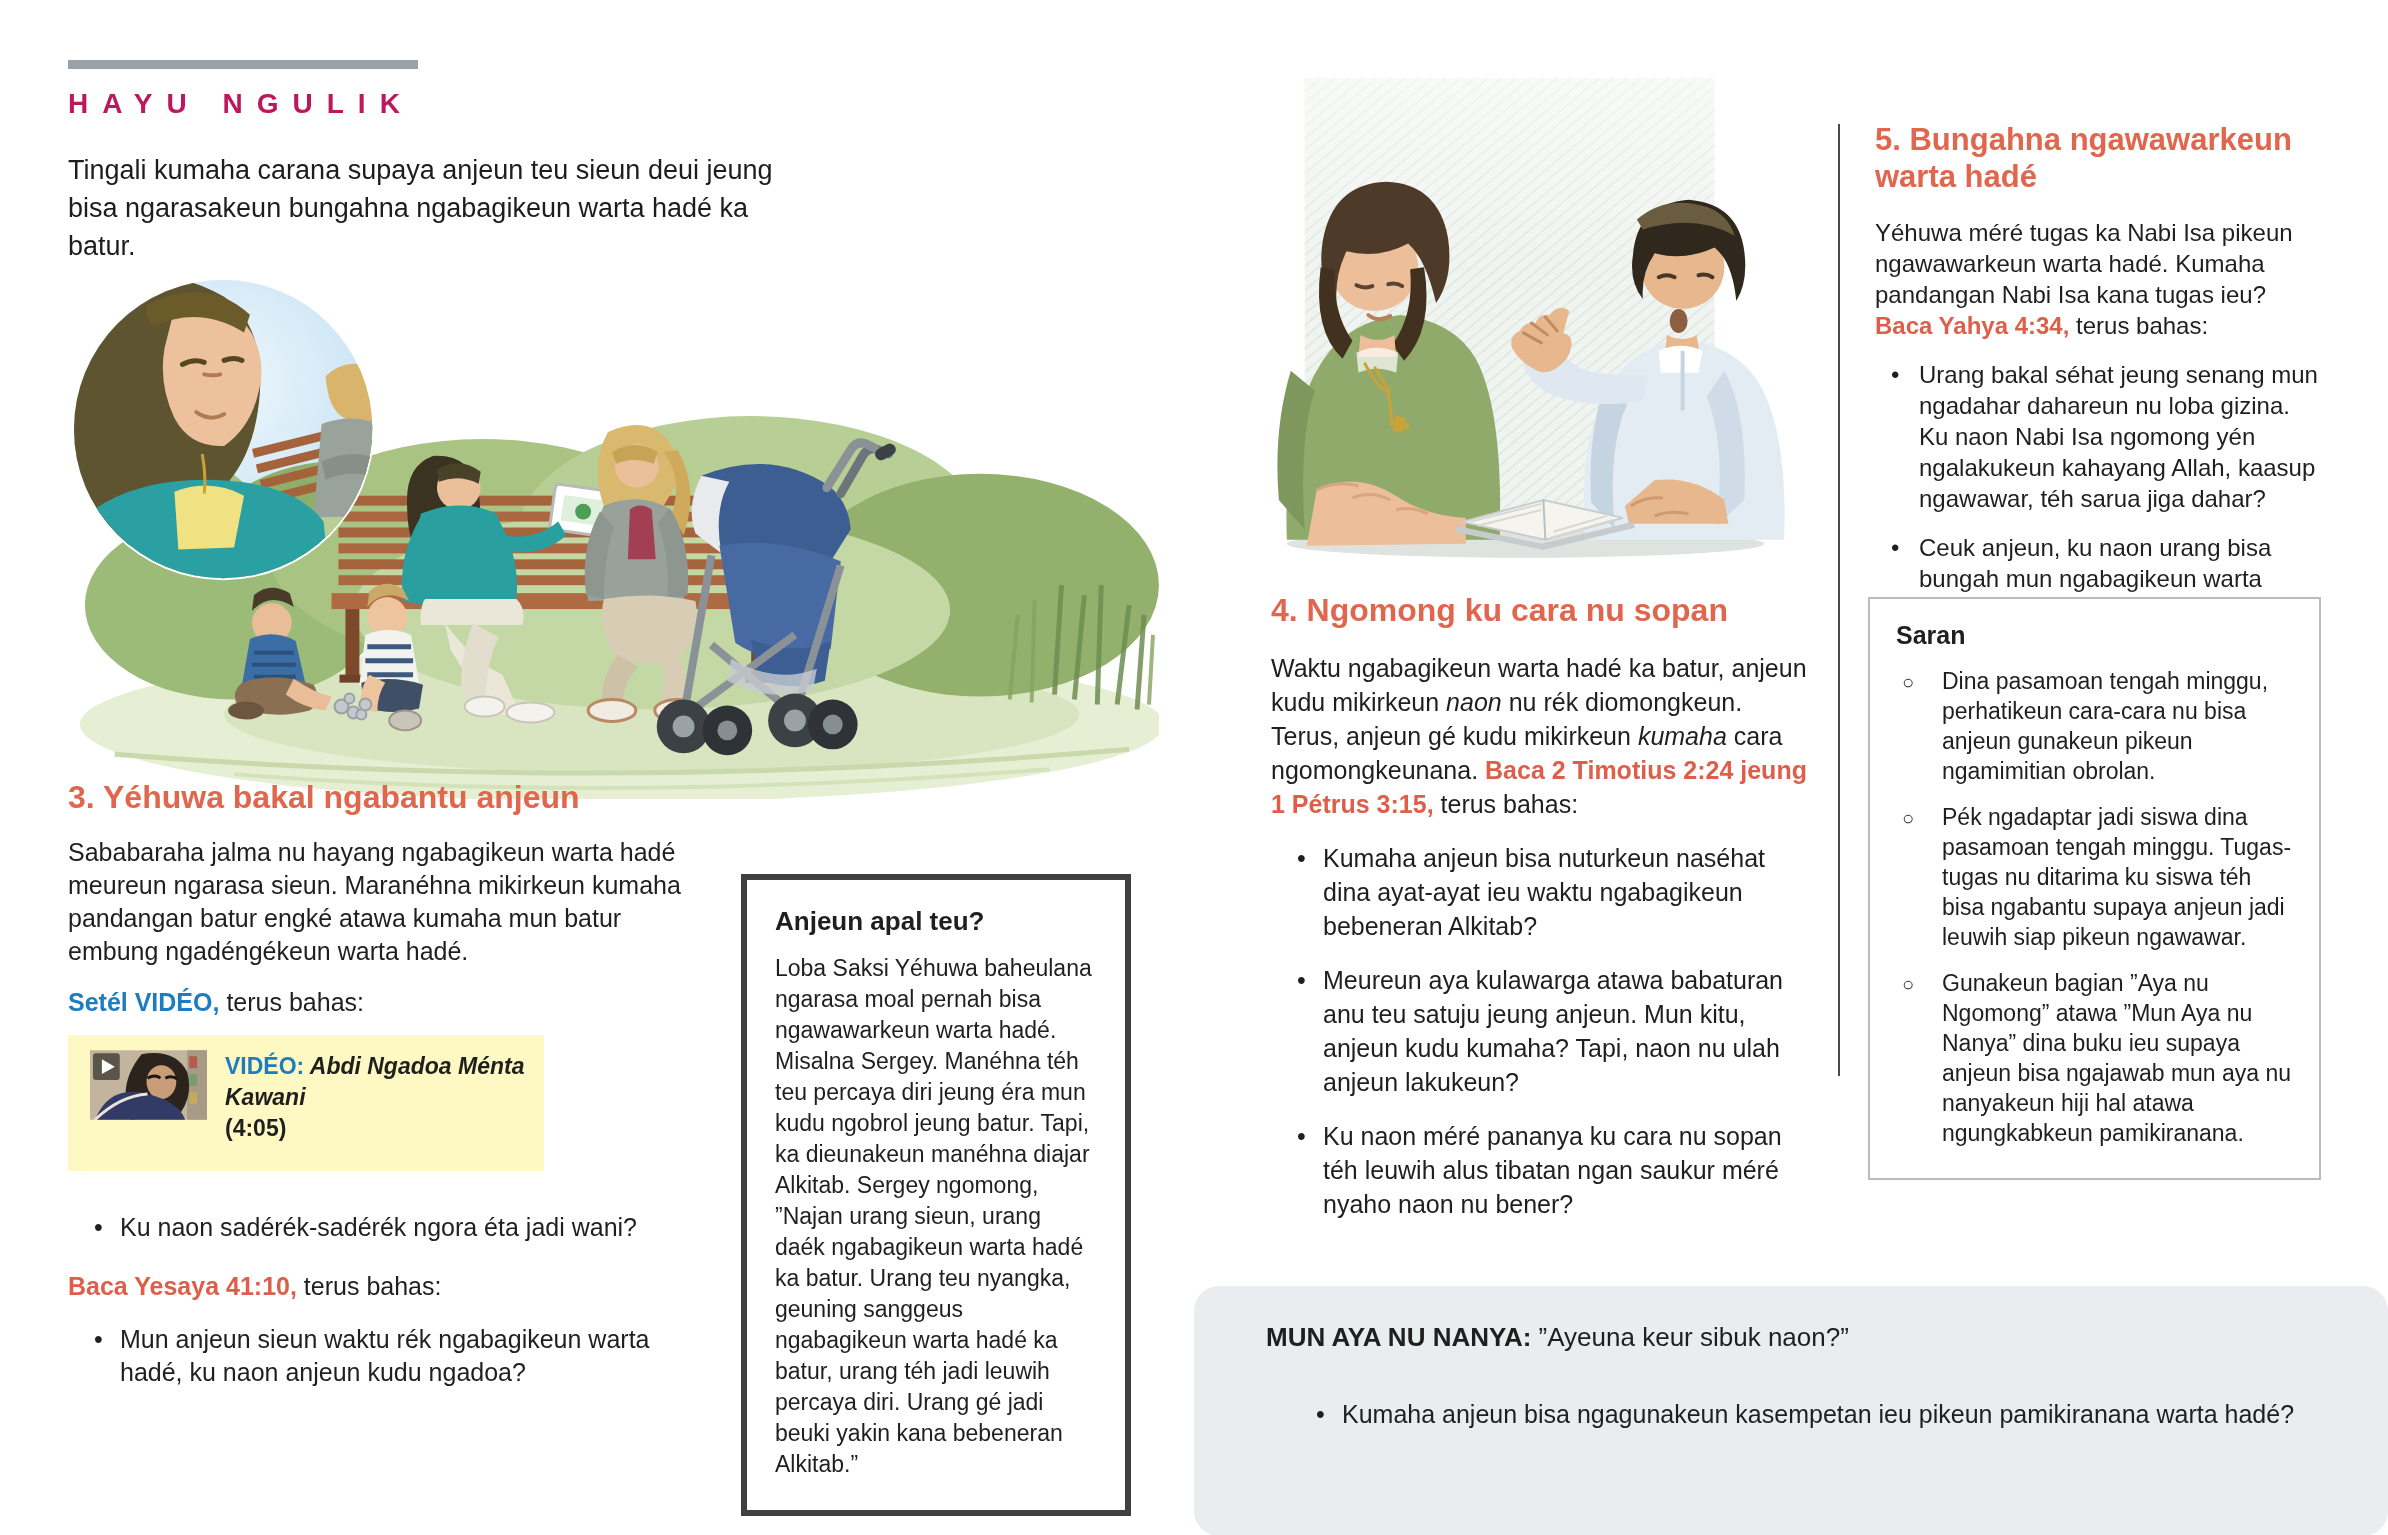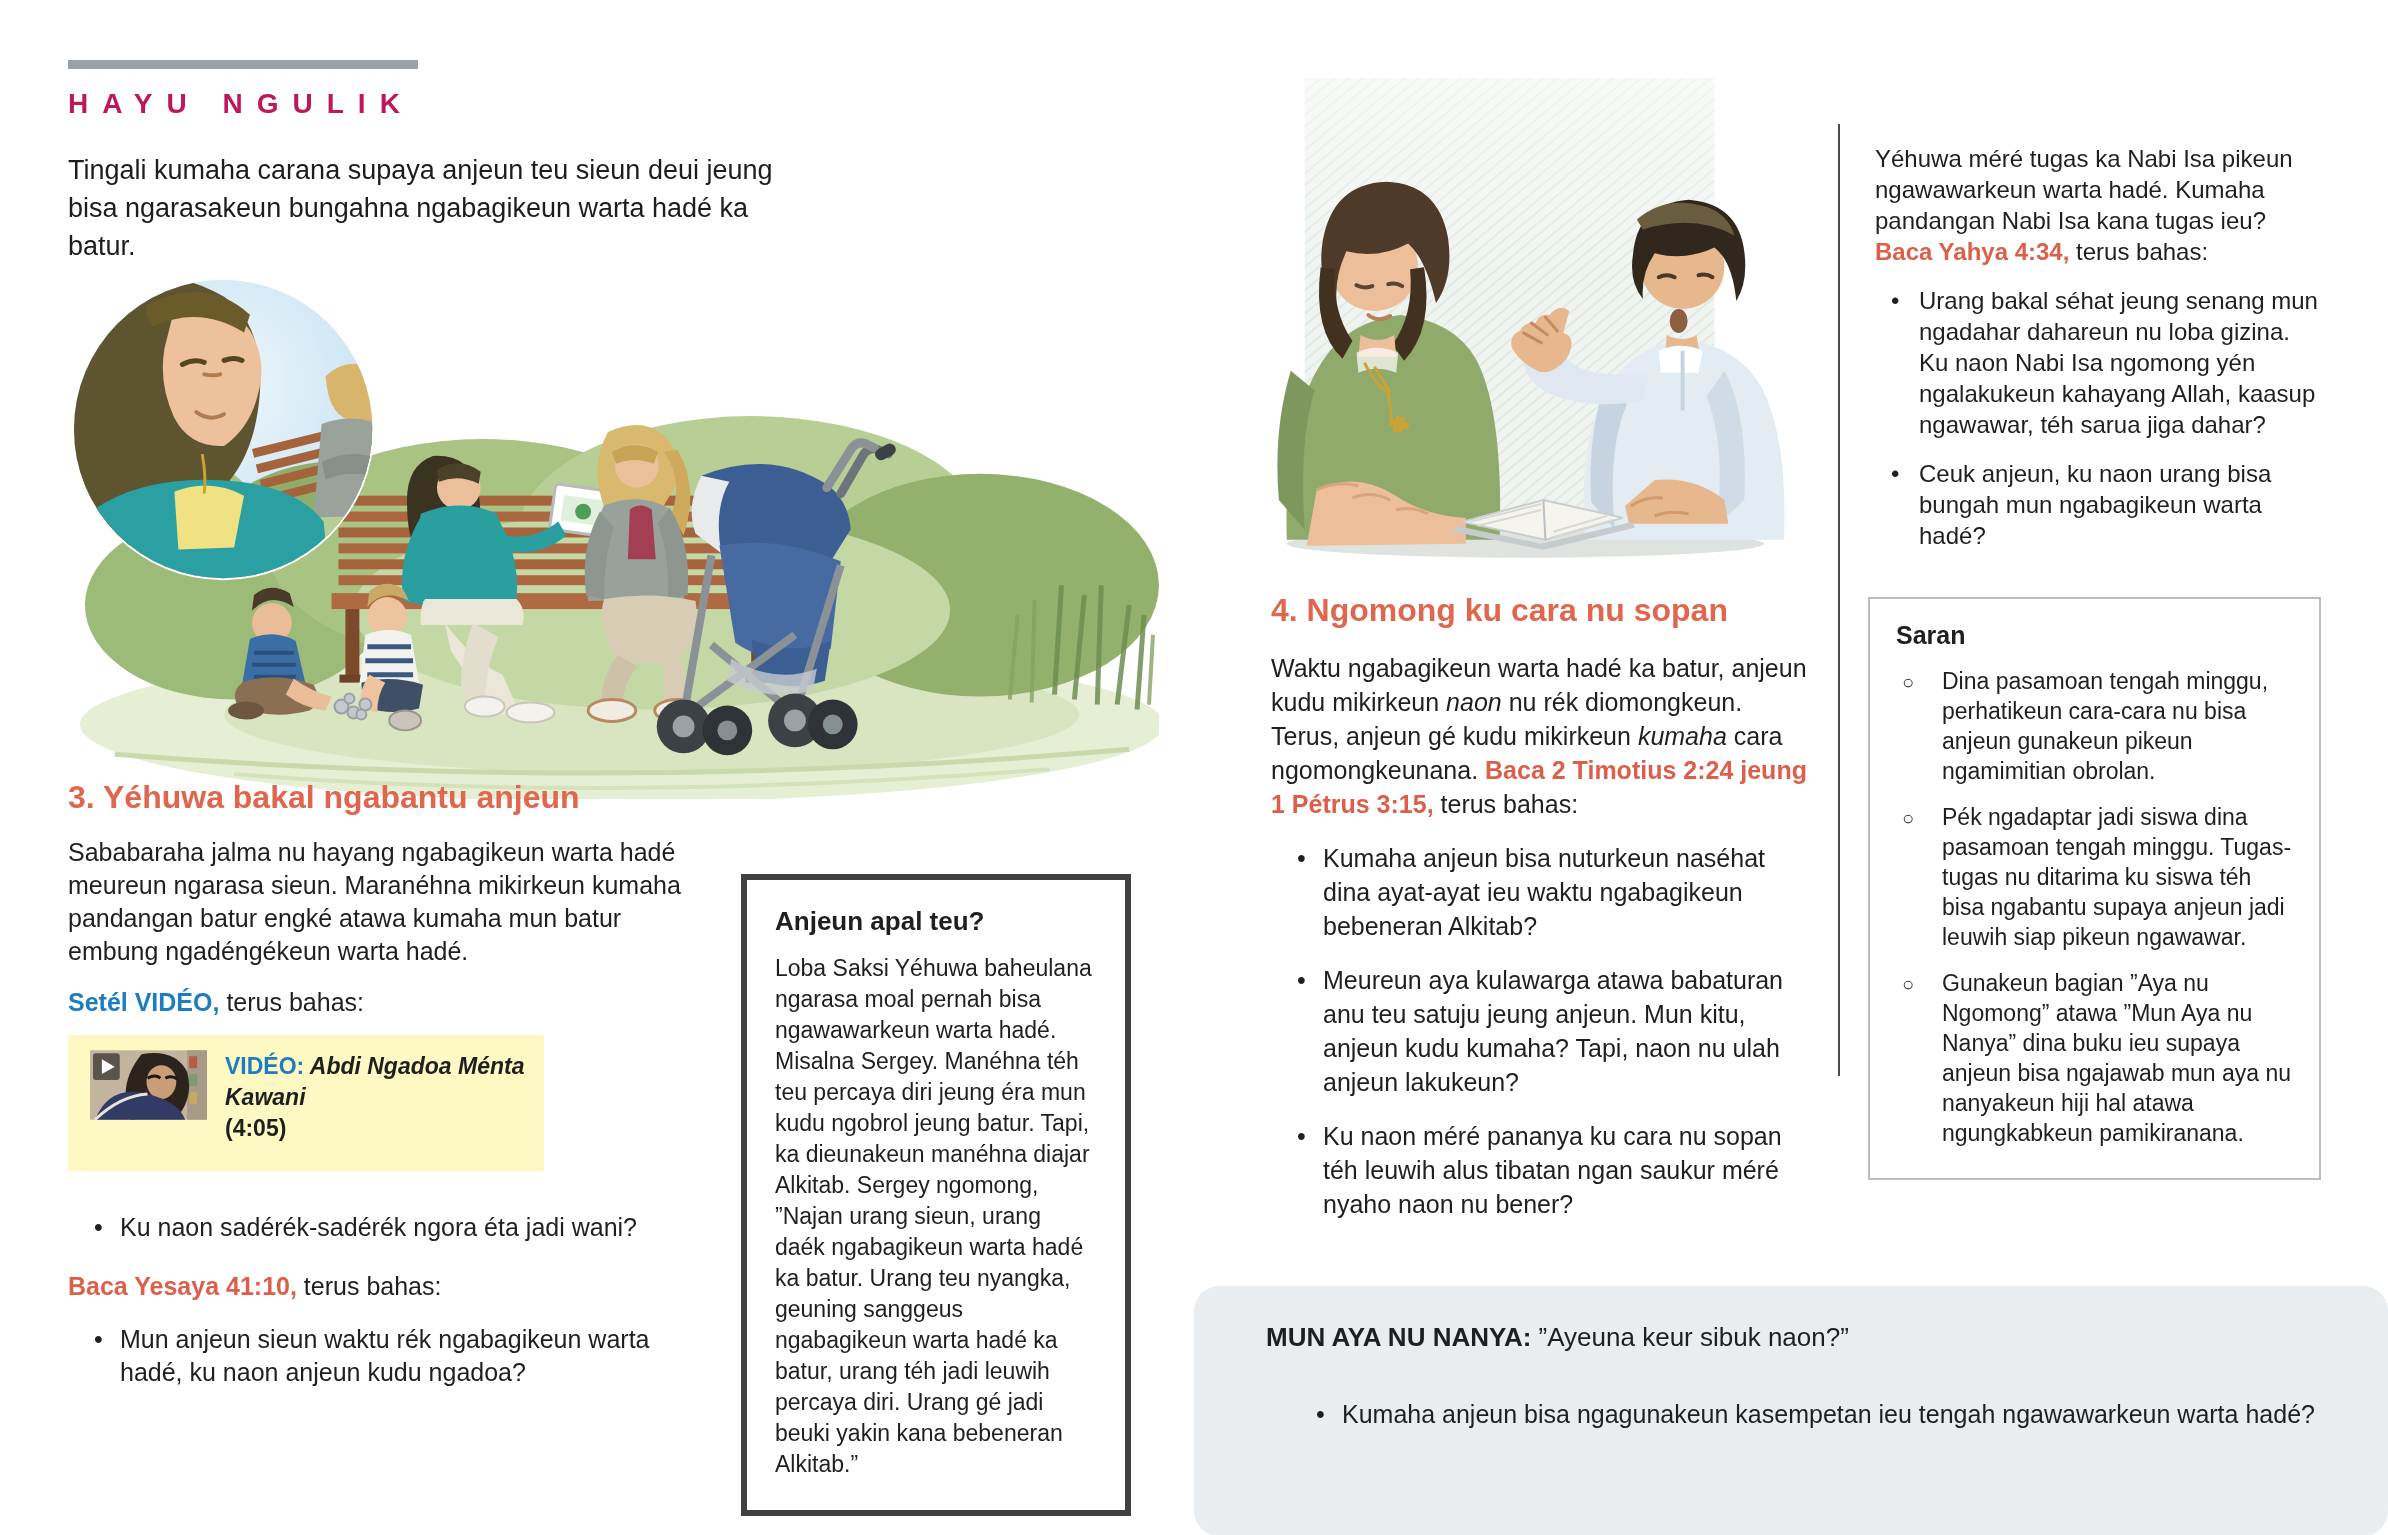--- a/index.html
+++ b/index.html
@@ -343,29 +343,30 @@
 <div class="col2">
   <h2>4. Ngomong ku cara nu sopan</h2>
   <p class="body"><span>Waktu ngabagikeun warta hadé ka batur, anjeun kudu mikirkeun </span><span class="em">naon</span><span> nu rék diomongkeun. Terus, anjeun gé kudu mikirkeun </span><span class="em">kumaha</span><span> cara ngomongkeunana. </span><span class="link-red">Baca 2 Timotius 2:24 jeung 1 Pétrus 3:15,</span><span> terus bahas:</span></p>
   <div class="bullet">Kumaha anjeun bisa nuturkeun naséhat dina ayat-ayat ieu waktu ngabagikeun bebeneran Alkitab?</div>
   <div class="bullet">Meureun aya kulawarga atawa babaturan anu teu satuju jeung anjeun. Mun kitu, anjeun kudu kumaha? Tapi, naon nu ulah anjeun lakukeun?</div>
   <div class="bullet">Ku naon méré pananya ku cara nu sopan téh leuwih alus tibatan ngan saukur méré nyaho naon nu bener?</div>
 </div>
 
 <div class="divider"></div>
 <div class="col3">
+  <h2>5. Bungahna ngawawarkeun warta hadé</h2>
   <p class="body"><span>Yéhuwa méré tugas ka Nabi Isa pikeun ngawawarkeun warta hadé. Kumaha pandangan Nabi Isa kana tugas ieu? </span><span class="link-red">Baca Yahya 4:34,</span><span> terus bahas:</span></p>
   <div class="bullet">Urang bakal séhat jeung senang mun ngadahar dahareun nu loba gizina. Ku naon Nabi Isa ngomong yén ngalakukeun kahayang Allah, kaasup ngawawar, téh sarua jiga dahar?</div>
   <div class="bullet">Ceuk anjeun, ku naon urang bisa bungah mun ngabagikeun warta hadé?</div>
 </div>
 
 <div class="saran">
   <p class="saran-title">Saran</p>
   <div class="obullet">Dina pasamoan tengah minggu, perhatikeun cara-cara nu bisa anjeun gunakeun pikeun ngamimitian obrolan.</div>
   <div class="obullet">Pék ngadaptar jadi siswa dina pasamoan tengah minggu. Tugas-tugas nu ditarima ku siswa téh bisa ngabantu supaya anjeun jadi leuwih siap pikeun ngawawar.</div>
   <div class="obullet">Gunakeun bagian ”Aya nu Ngomong” atawa ”Mun Aya nu Nanya” dina buku ieu supaya anjeun bisa ngajawab mun aya nu nanyakeun hiji hal atawa ngungkabkeun pamikiranana.</div>
 </div>
 
 <div class="band">
   <div class="band-line"><span class="band-label">MUN AYA NU NANYA:</span><span> ”Ayeuna keur sibuk naon?”</span></div>
-  <div class="bullet">Kumaha anjeun bisa ngagunakeun kasempetan ieu tengah ngawawarkeun warta hadé?</div>
+  <div class="bullet">Kumaha anjeun bisa ngagunakeun kasempetan ieu pikeun pamikiranana warta hadé?</div>
 </div>
 
 
 </body></html>

